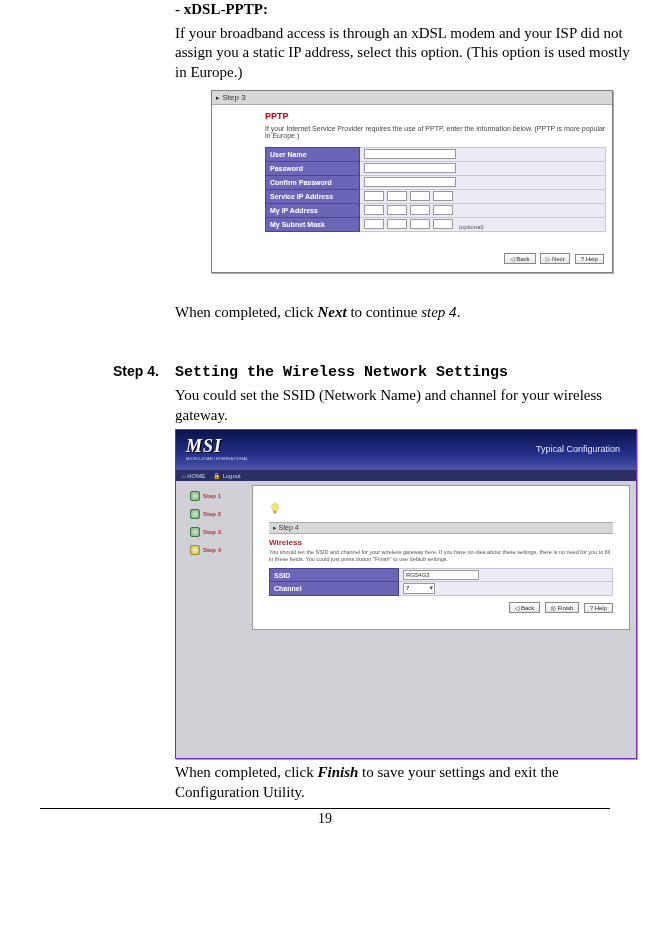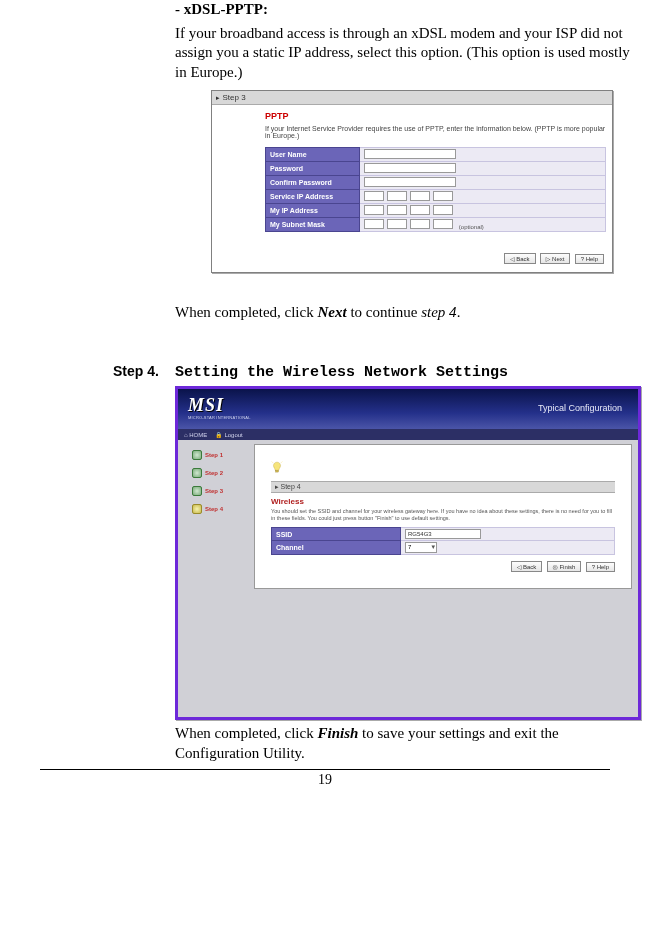--- a/index.html
+++ b/index.html
@@ -110,21 +110,21 @@
     font-size: 6px;
     padding: 1px 5px;
     margin-left: 2px;
     color: #333;
   }
 
   
   .shot2 {
     margin: 4px 0 4px 0;
     width: 460px;
-    border: 3px solid #6d28d9;
+    border: 1px solid #6d28d9;
     background: #000000;
     box-shadow: 1px 1px 0 #aaa;
     font-family: Arial, sans-serif;
     font-size: 8px;
     position: relative;
     height: 328px;
   }
   .shot2 .header {
     height: 40px;
     background: linear-gradient(#0a134a, #24308a 60%, #4b55a8);
@@ -345,20 +345,21 @@
     </div>
 
     <div class="spacer"></div>
     <p>
       <span>When completed, click </span><span class="bolditalic">Next</span><span> to continue </span><span class="italic">step 4</span><span>.</span>
     </p>
 
     <div class="step-block">
       <div class="step-label">Step 4.</div>
       <p class="step-heading">Setting the Wireless Network Settings</p>
+      <p>You could set the SSID (Network Name) and channel for your wireless gateway.</p>
 
       <div class="shot2">
         <div class="header">
           <div class="logo">MSI</div>
           <div class="logosub">MICRO-STAR INTERNATIONAL</div>
           <div class="typconf">Typical Configuration</div>
         </div>
         <div class="subbar">
           <span>⌂ HOME</span>
           <span>🔒 Logout</span>

